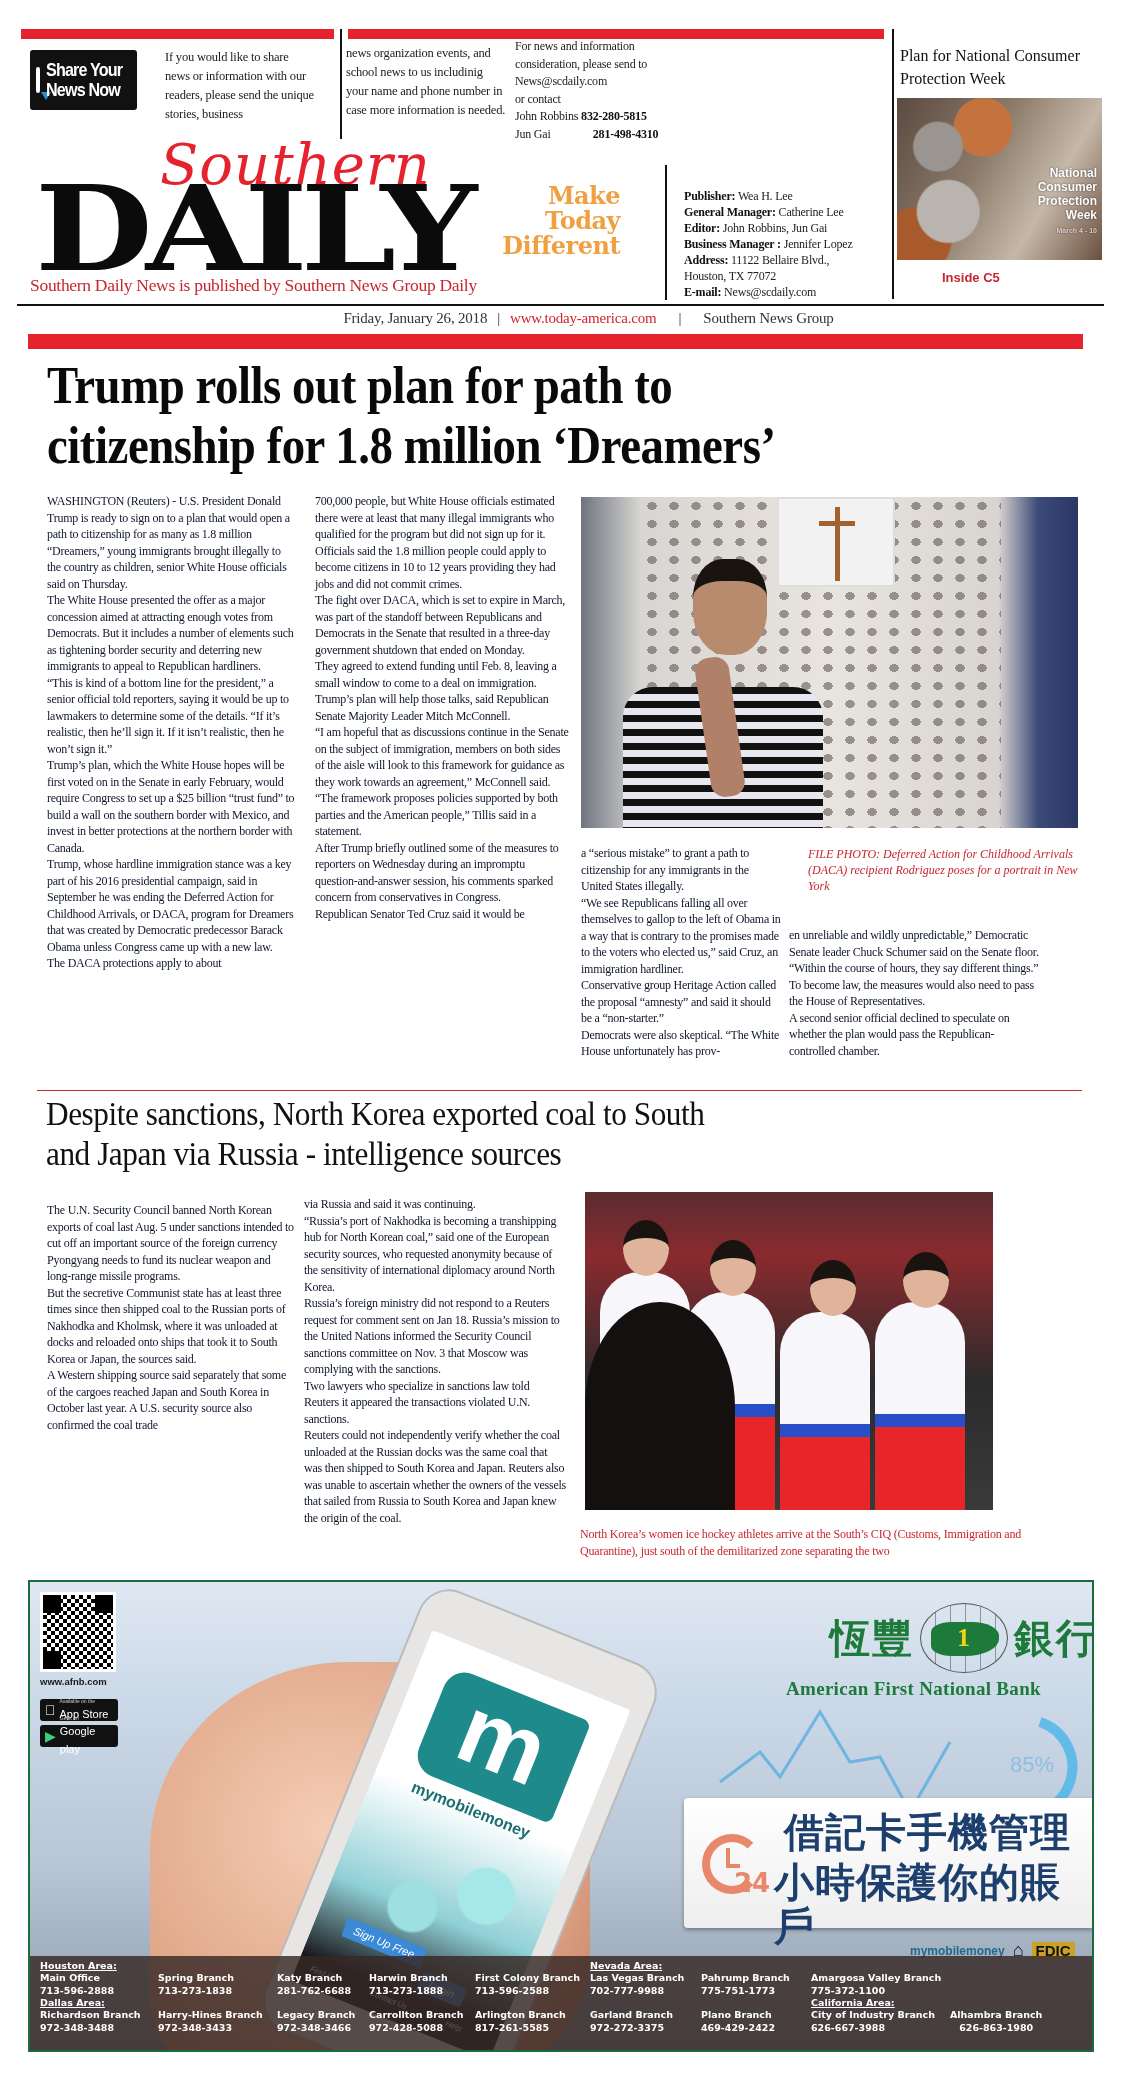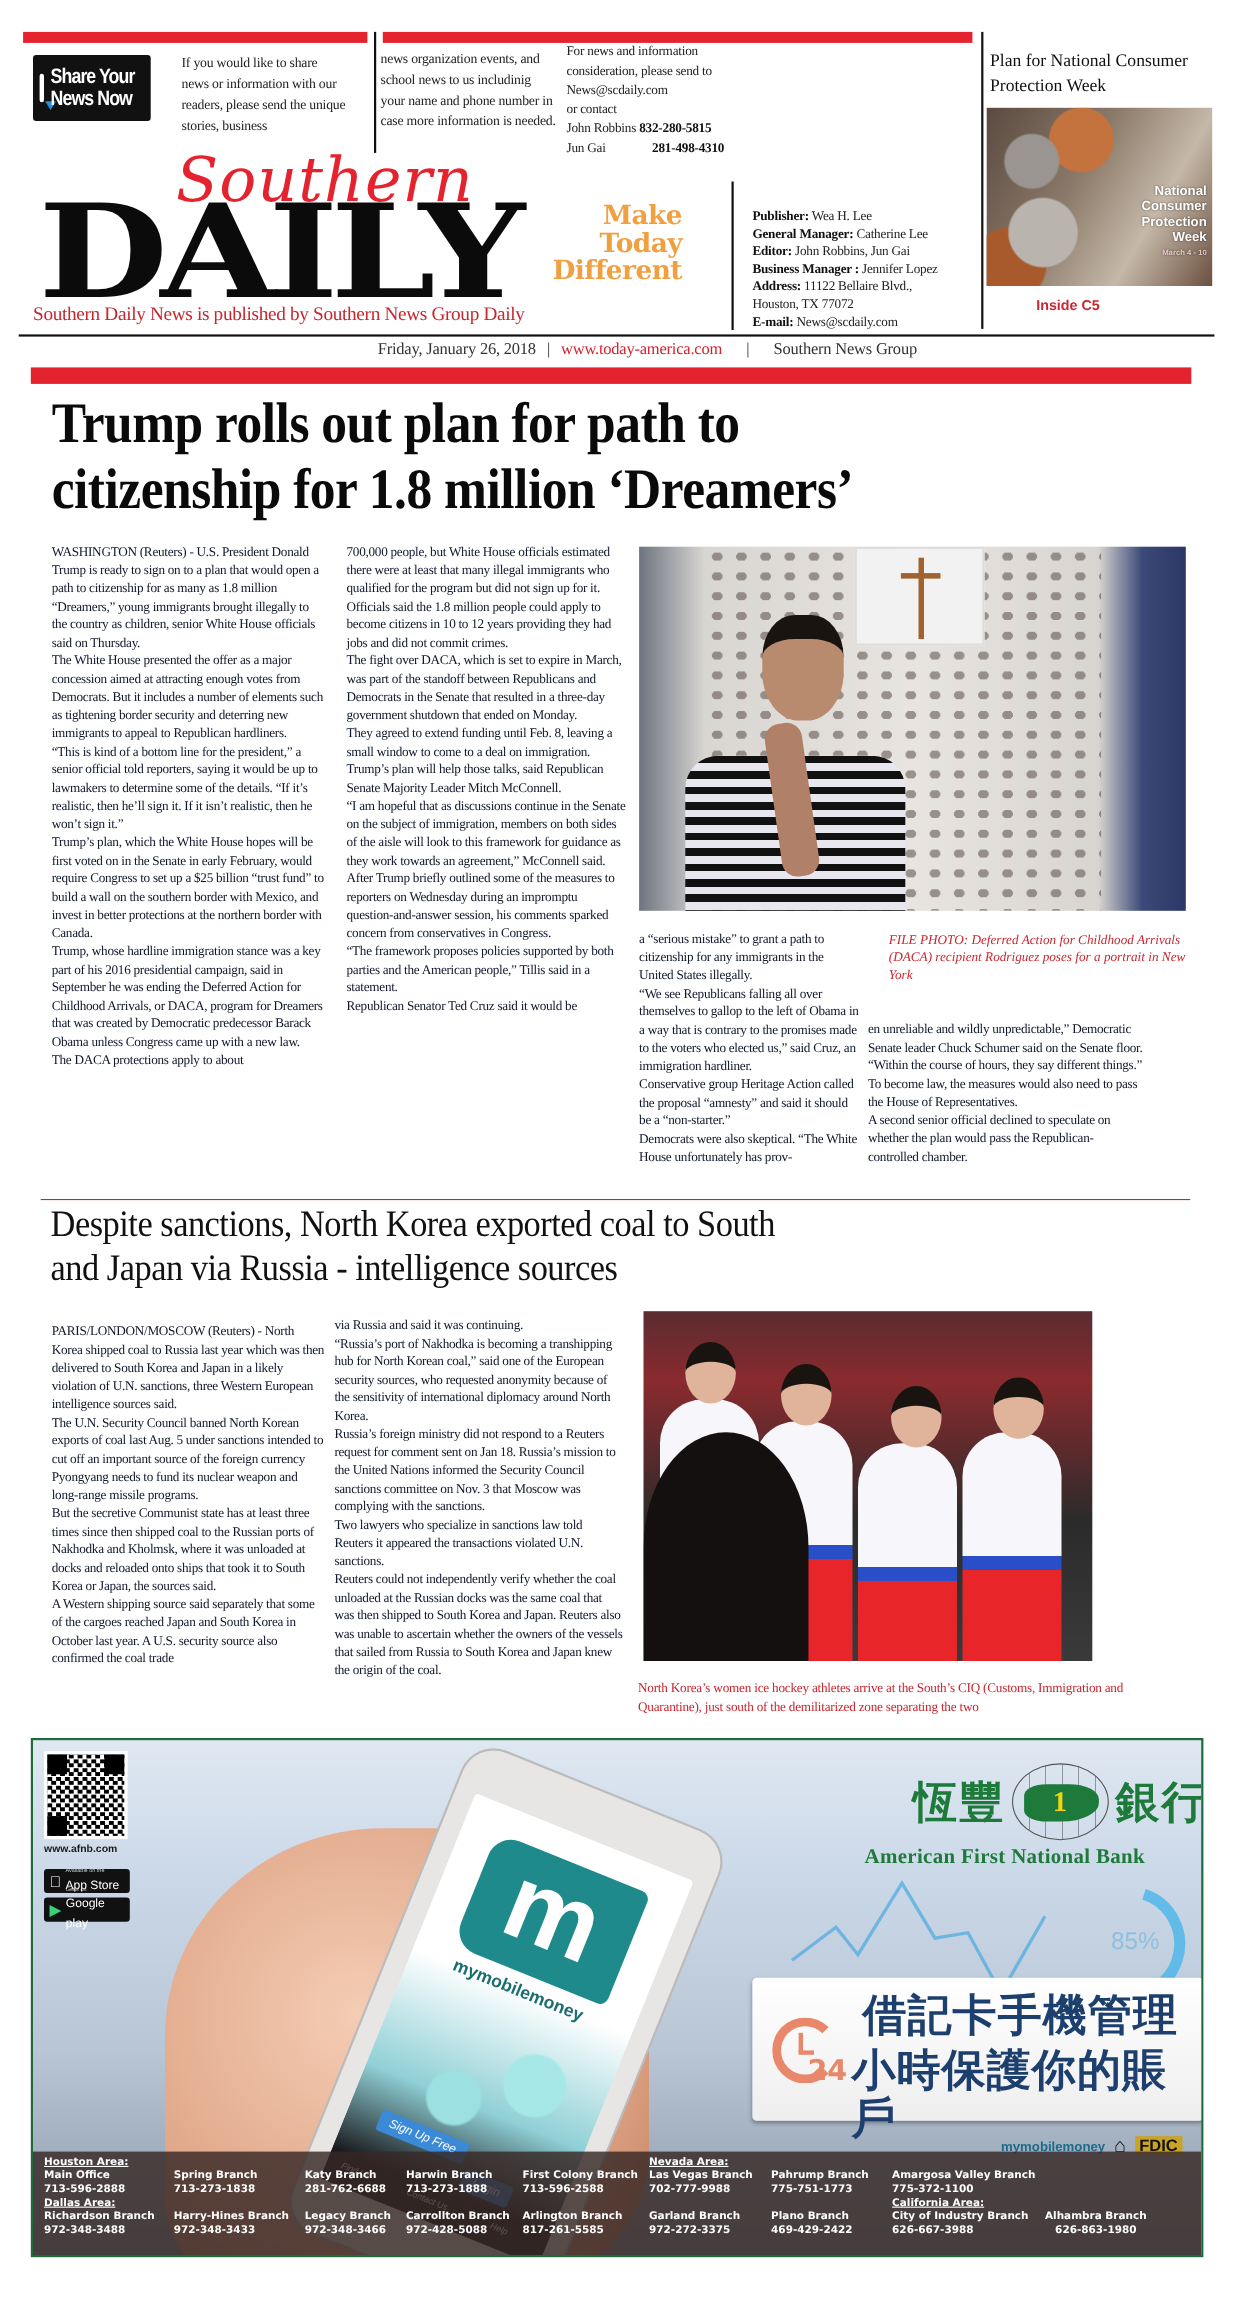--- a/index.html
+++ b/index.html
@@ -176,22 +176,22 @@
     <p>Trump’s plan, which the White House hopes will be first voted on in the Senate in early February, would require Congress to set up a $25 billion “trust fund” to build a wall on the southern border with Mexico, and invest in better protections at the northern border with Canada.</p>
     <p>Trump, whose hardline immigration stance was a key part of his 2016 presidential campaign, said in September he was ending the Deferred Action for Childhood Arrivals, or DACA, program for Dreamers that was created by Democratic predecessor Barack Obama unless Congress came up with a new law.</p>
     <p>The DACA protections apply to about</p>
 </div>
 <div class="abs body-text" style="left:315px;top:493px;width:254px;">
   <p>700,000 people, but White House officials estimated there were at least that many illegal immigrants who qualified for the program but did not sign up for it.</p>
     <p>Officials said the 1.8 million people could apply to become citizens in 10 to 12 years providing they had jobs and did not commit crimes.</p>
     <p>The fight over DACA, which is set to expire in March, was part of the standoff between Republicans and Democrats in the Senate that resulted in a three-day government shutdown that ended on Monday.</p>
     <p>They agreed to extend funding until Feb. 8, leaving a small window to come to a deal on immigration. Trump’s plan will help those talks, said Republican Senate Majority Leader Mitch McConnell.</p>
     <p>“I am hopeful that as discussions continue in the Senate on the subject of immigration, members on both sides of the aisle will look to this framework for guidance as they work towards an agreement,” McConnell said.</p>
+    <p>“The framework proposes policies supported by both parties and the American people,” Tillis said in a statement.</p>
     <p>After Trump briefly outlined some of the measures to reporters on Wednesday during an impromptu question-and-answer session, his comments sparked concern from conservatives in Congress.</p>
-    <p>“The framework proposes policies supported by both parties and the American people,” Tillis said in a statement.</p>
     <p>Republican Senator Ted Cruz said it would be</p>
 </div>
 
 <div class="abs photo1" style="left:581px;top:497px;width:497px;height:331px;">
   <div class="thumbs"></div>
   <div class="frame"></div>
   <div class="cross-v"></div>
   <div class="cross-h"></div>
   <div class="person-body"></div>
   <div class="person-head"></div>
@@ -212,21 +212,20 @@
 </div>
 
 <div class="abs" style="left:37px;top:1090px;width:1045px;height:1px;background:#c8262e;"></div>
 
 <div class="abs nk-headline" style="left:46px;top:1094px;">
   <div>Despite sanctions, North Korea exported coal to South</div>
   <div>and Japan via Russia - intelligence sources</div>
 </div>
 
 <div class="abs body-text" style="left:47px;top:1202px;width:250px;">
-  <p>PARIS/LONDON/MOSCOW (Reuters) - North Korea shipped coal to Russia last year which was then delivered to South Korea and Japan in a likely violation of U.N. sanctions, three Western European intelligence sources said.</p>
     <p>The U.N. Security Council banned North Korean exports of coal last Aug. 5 under sanctions intended to cut off an important source of the foreign currency Pyongyang needs to fund its nuclear weapon and long-range missile programs.</p>
     <p>But the secretive Communist state has at least three times since then shipped coal to the Russian ports of Nakhodka and Kholmsk, where it was unloaded at docks and reloaded onto ships that took it to South Korea or Japan, the sources said.</p>
     <p>A Western shipping source said separately that some of the cargoes reached Japan and South Korea in October last year. A U.S. security source also confirmed the coal trade</p>
 </div>
 <div class="abs body-text" style="left:304px;top:1196px;width:262px;">
   <p>via Russia and said it was continuing.</p>
     <p>“Russia’s port of Nakhodka is becoming a transhipping hub for North Korean coal,” said one of the European security sources, who requested anonymity because of the sensitivity of international diplomacy around North Korea.</p>
     <p>Russia’s foreign ministry did not respond to a Reuters request for comment sent on Jan 18. Russia’s mission to the United Nations informed the Security Council sanctions committee on Nov. 3 that Moscow was complying with the sanctions.</p>
     <p>Two lawyers who specialize in sanctions law told Reuters it appeared the transactions violated U.N. sanctions.</p>
     <p>Reuters could not independently verify whether the coal unloaded at the Russian docks was the same coal that was then shipped to South Korea and Japan. Reuters also was unable to ascertain whether the owners of the vessels that sailed from Russia to South Korea and Japan knew the origin of the coal.</p>

